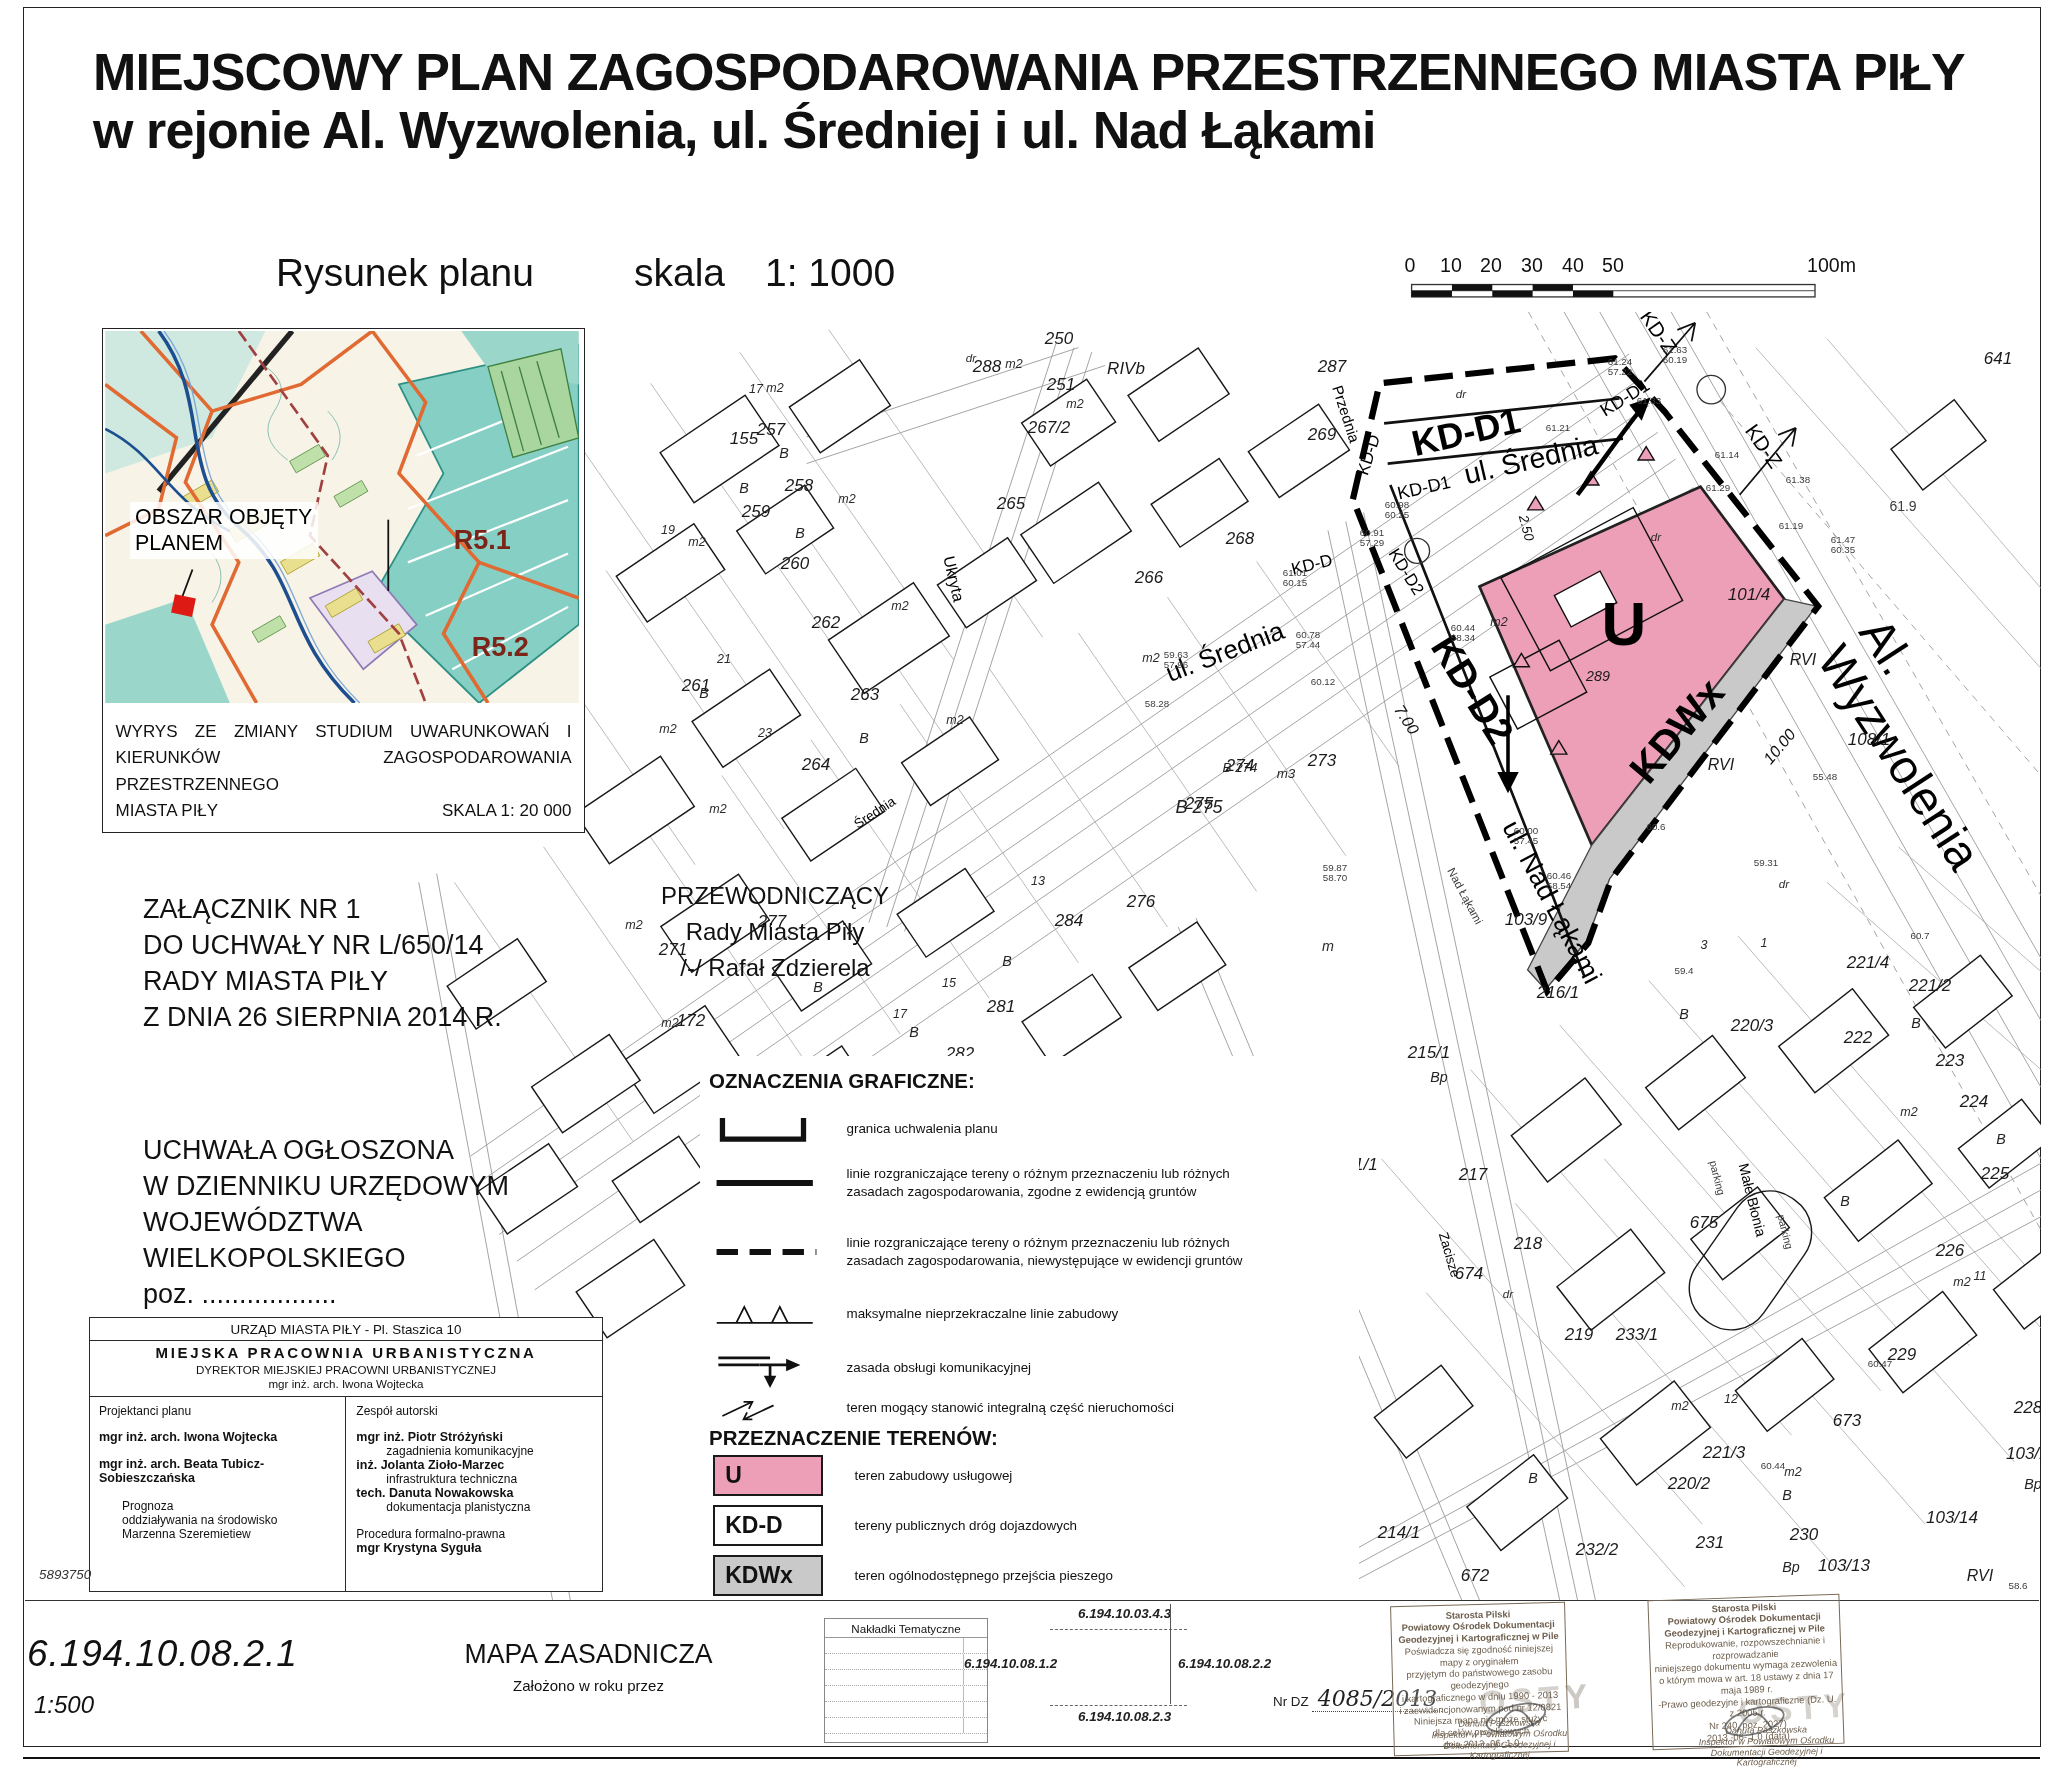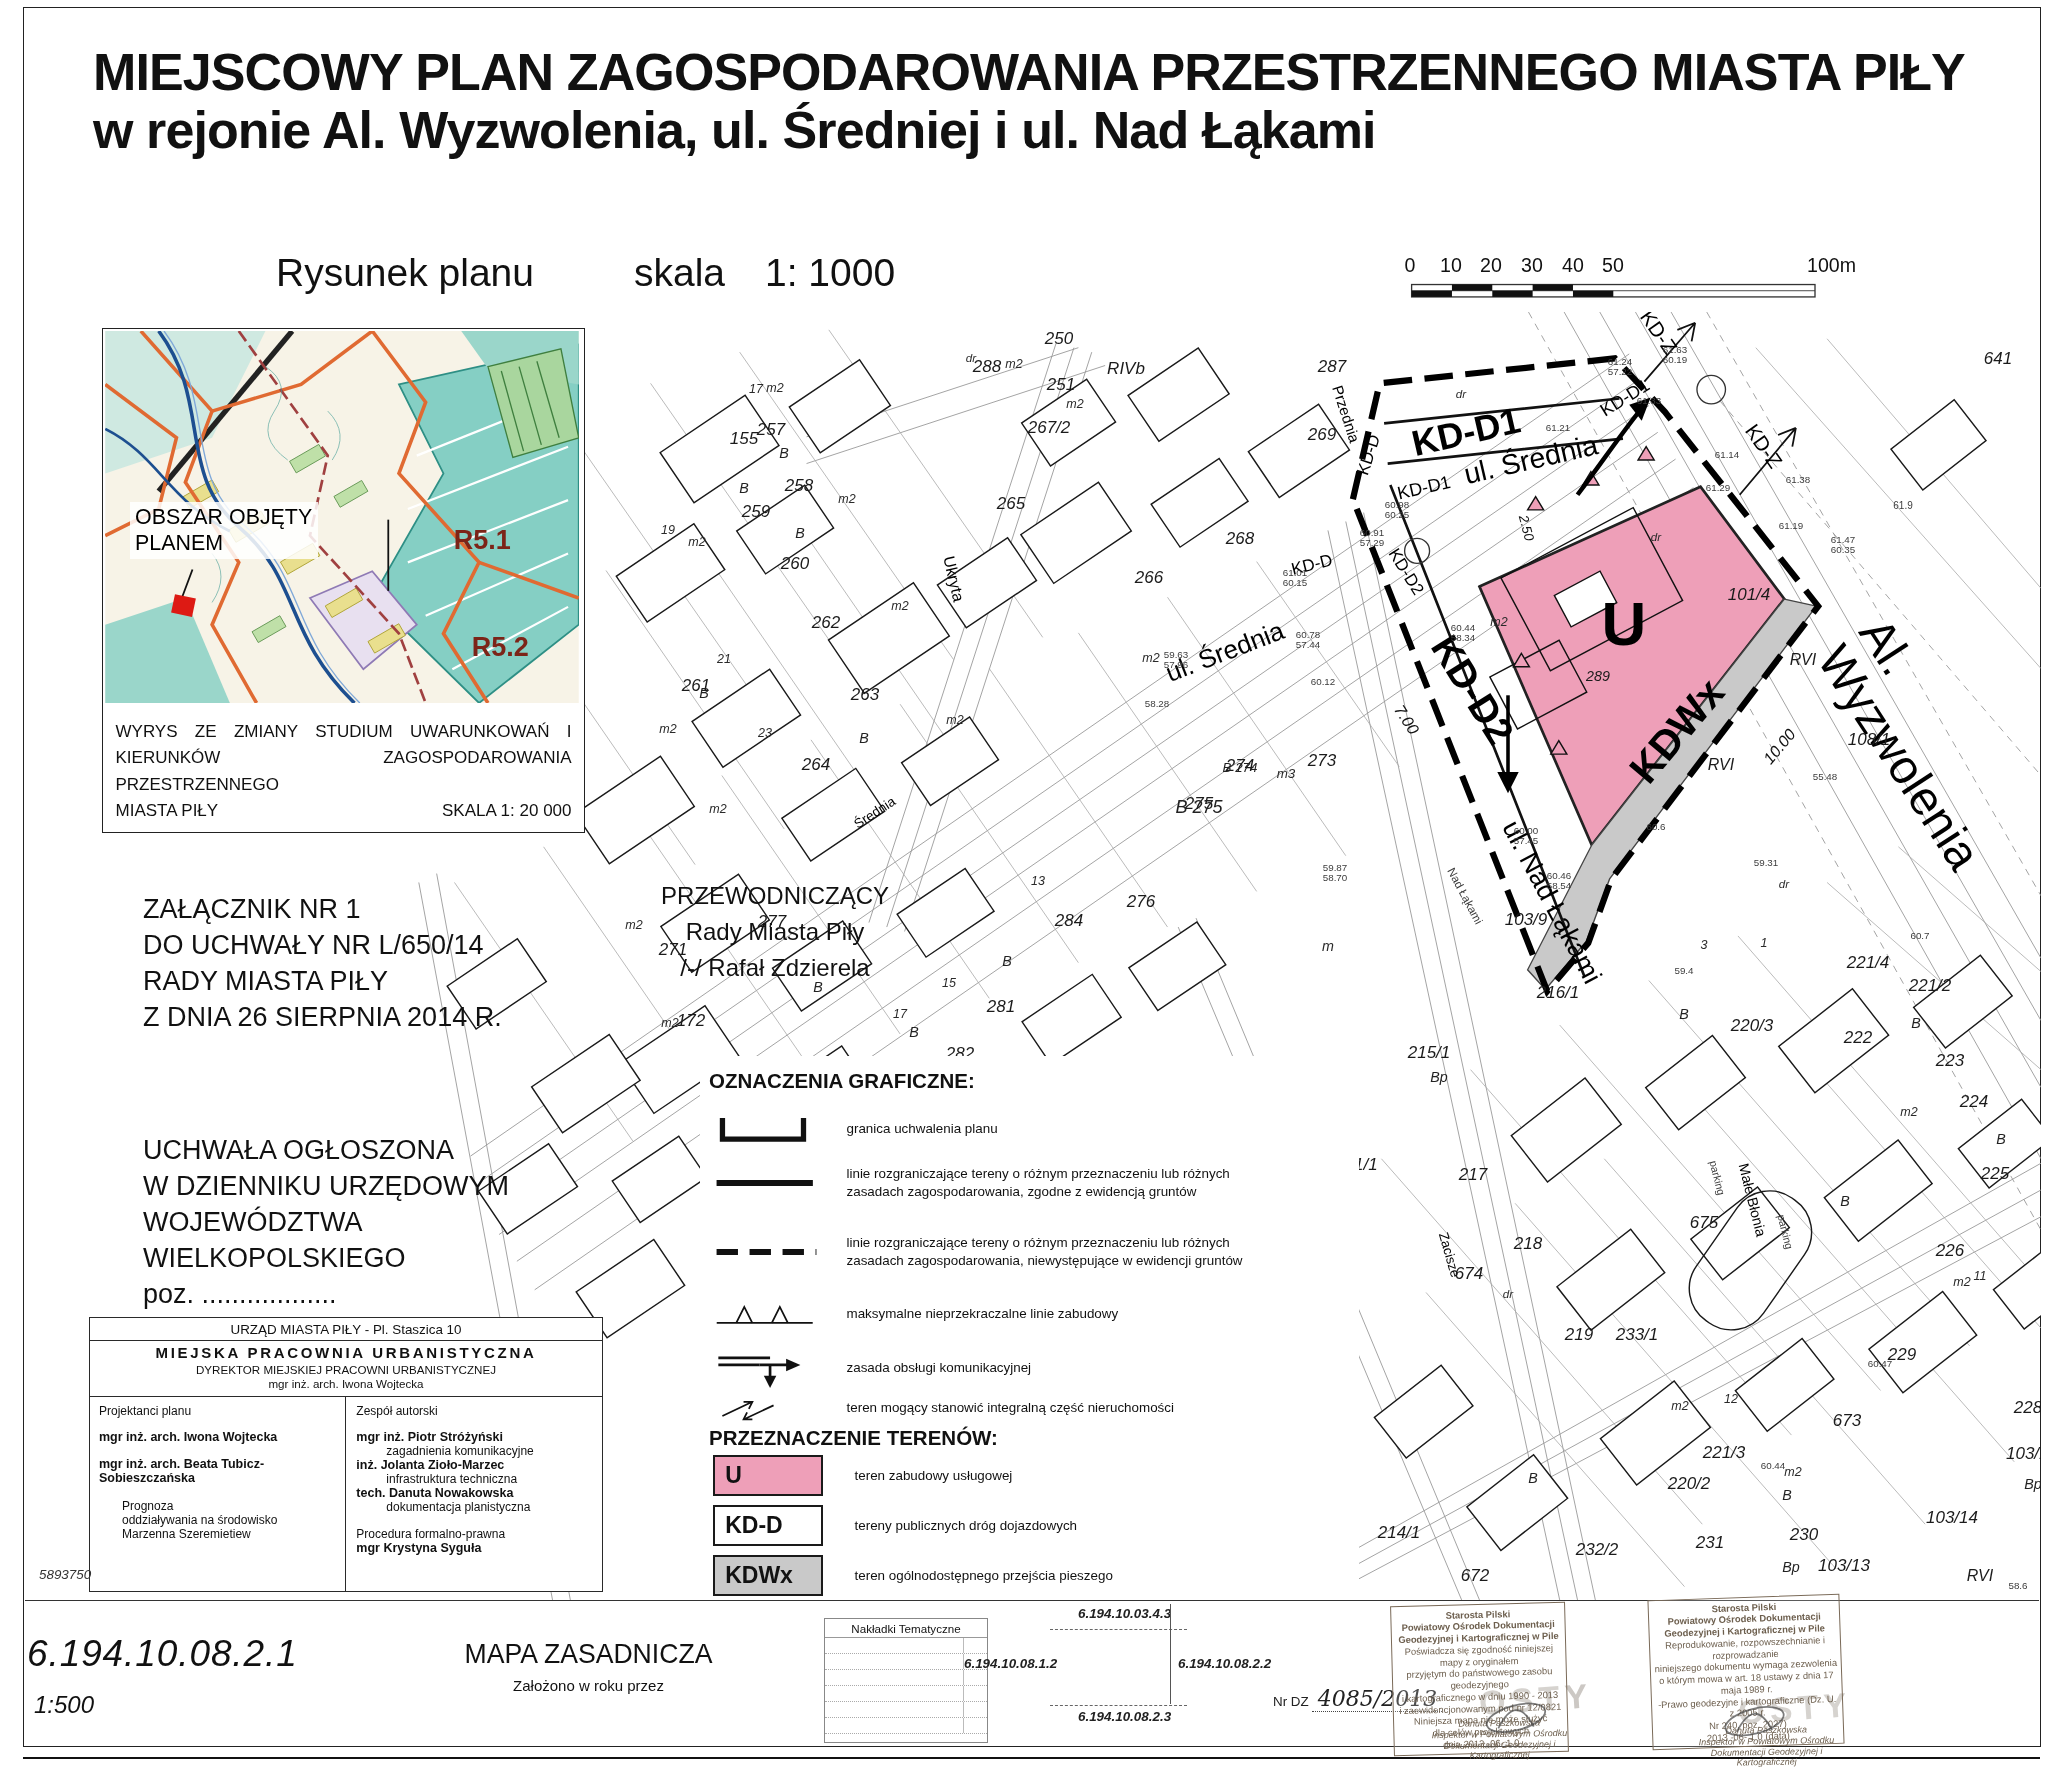--- a/index.html
+++ b/index.html
@@ -418,21 +418,21 @@
         <span class="ml k-t" style="left: 1125px; top: 524px; font-size: 9.8px; transform: translate(-50%, -50%) rotate(0deg);">60.00
 57.45</span>
         <span class="ml k-t" style="left: 1158px; top: 569px; font-size: 9.8px; transform: translate(-50%, -50%) rotate(0deg);">60.46
 58.54</span>
         <span class="ml k-t" style="left: 1255px; top: 515px; font-size: 9.8px; transform: translate(-50%, -50%) rotate(0deg);">60.6</span>
         <span class="ml k-t" style="left: 1326px; top: 143px; font-size: 9.8px; transform: translate(-50%, -50%) rotate(0deg);">61.14</span>
         <span class="ml k-t" style="left: 1317px; top: 176px; font-size: 9.8px; transform: translate(-50%, -50%) rotate(0deg);">61.29</span>
         <span class="ml k-t" style="left: 1397px; top: 168px; font-size: 9.8px; transform: translate(-50%, -50%) rotate(0deg);">61.38</span>
         <span class="ml k-t" style="left: 1442px; top: 233px; font-size: 9.8px; transform: translate(-50%, -50%) rotate(0deg);">61.47
 60.35</span>
-        <span class="ml k-t" style="left: 1490px; top: 194px; font-size: 10px; transform: translate(-50%, -50%) rotate(0deg); padding-left: 24px;">61.9</span>
+        <span class="ml k-t" style="left: 1490px; top: 194px; font-size: 14px; transform: translate(-50%, -50%) rotate(0deg); padding-left: 24px;">61.9</span>
         <span class="ml k-t" style="left: 1390px; top: 214px; font-size: 9.8px; transform: translate(-50%, -50%) rotate(0deg);">61.19</span>
         <span class="ml k-t" style="left: 1424px; top: 465px; font-size: 9.8px; transform: translate(-50%, -50%) rotate(0deg);">55.48</span>
         <span class="ml k-t" style="left: 1365px; top: 551px; font-size: 9.8px; transform: translate(-50%, -50%) rotate(0deg);">59.31</span>
         <span class="ml k-t" style="left: 934px; top: 561px; font-size: 9.8px; transform: translate(-50%, -50%) rotate(0deg);">59.87
 58.70</span>
         <span class="ml k-t" style="left: 1519px; top: 624px; font-size: 9.8px; transform: translate(-50%, -50%) rotate(0deg);">60.7</span>
         <span class="ml k-t" style="left: 900px; top: 976px; font-size: 9.8px; transform: translate(-50%, -50%) rotate(0deg);">60.52</span>
         <span class="ml k-t" style="left: 1372px; top: 1154px; font-size: 9.8px; transform: translate(-50%, -50%) rotate(0deg);">60.44</span>
         <span class="ml k-t" style="left: 1479px; top: 1052px; font-size: 9.8px; transform: translate(-50%, -50%) rotate(0deg);">60.47</span>
         <span class="ml k-t" style="left: 1617px; top: 1274px; font-size: 9.8px; transform: translate(-50%, -50%) rotate(0deg);">58.6</span>

